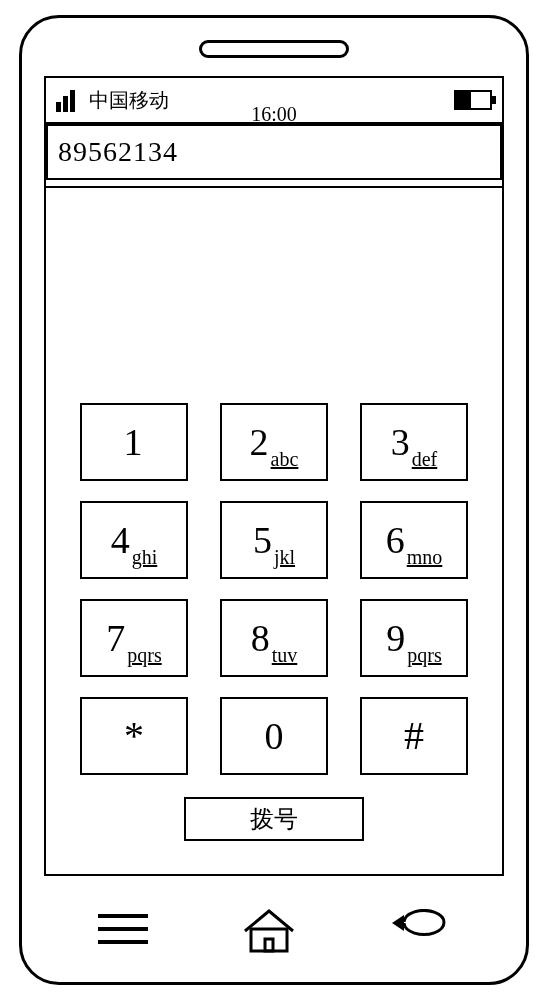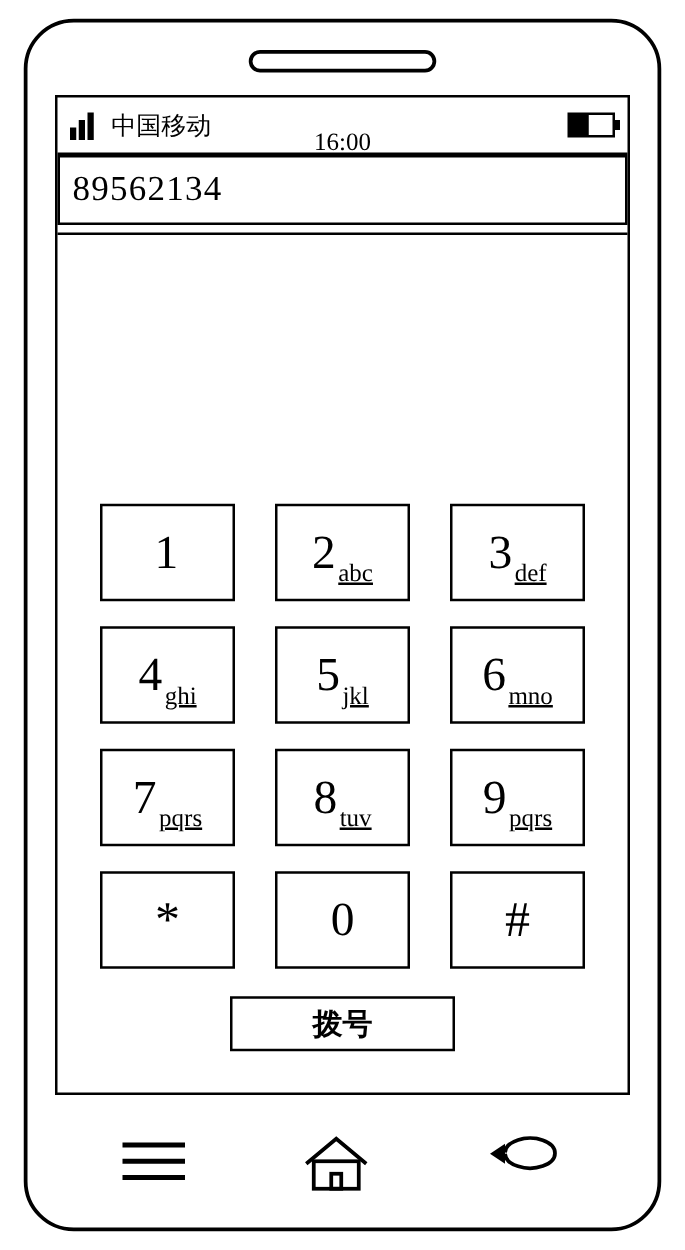--- a/index.html
+++ b/index.html
@@ -112,21 +112,20 @@
     cursor:pointer;
     user-select:none;
   }
   .key .digit{ font-size:38px; line-height:1; }
   .key .letters{ font-size:20px; line-height:1; margin-left:2px; align-self:flex-end; margin-bottom:10px;text-decoration:underline;}
   .key.sym .digit{ font-size:40px; }
   .dial-row{
     margin-top:22px;
     display:flex;
     justify-content:center;
-    font-weight:bold;
   }
   .dial-btn{
     border:2.5px solid #000;
     width:180px;
     height:44px;
     display:flex;
     align-items:center;
     justify-content:center;
     font-size:24px;
     font-family:"SimSun","宋体",serif;

